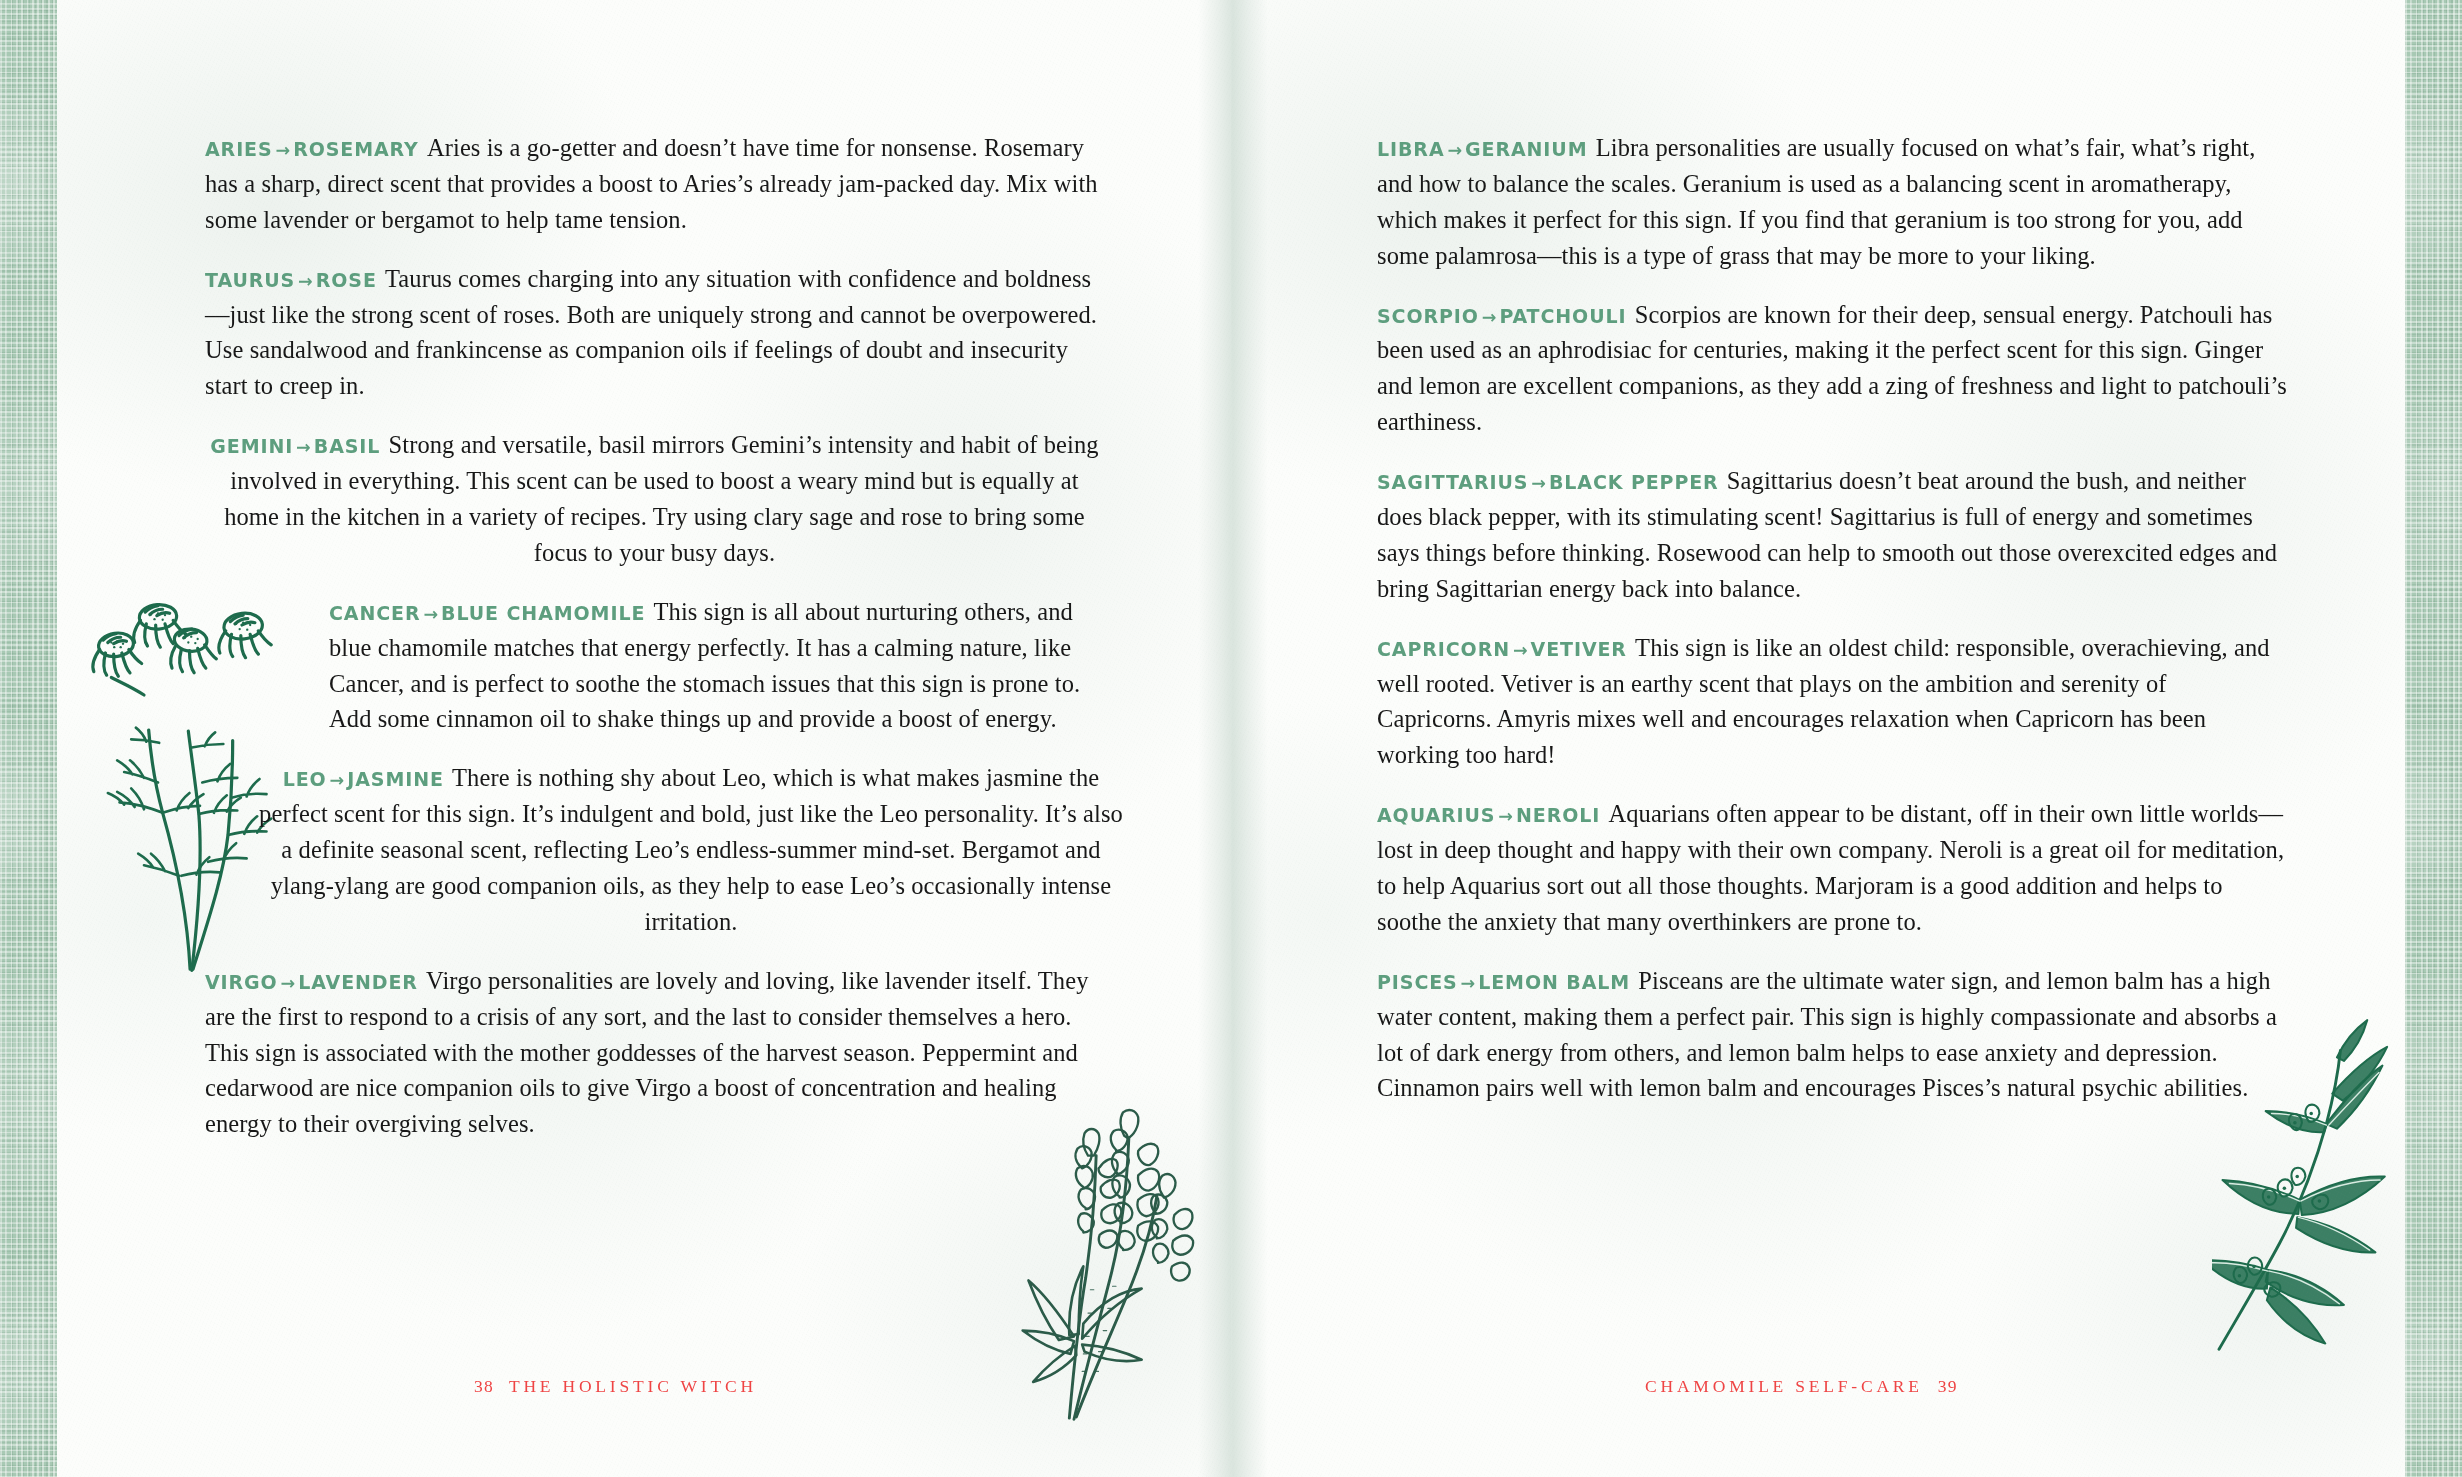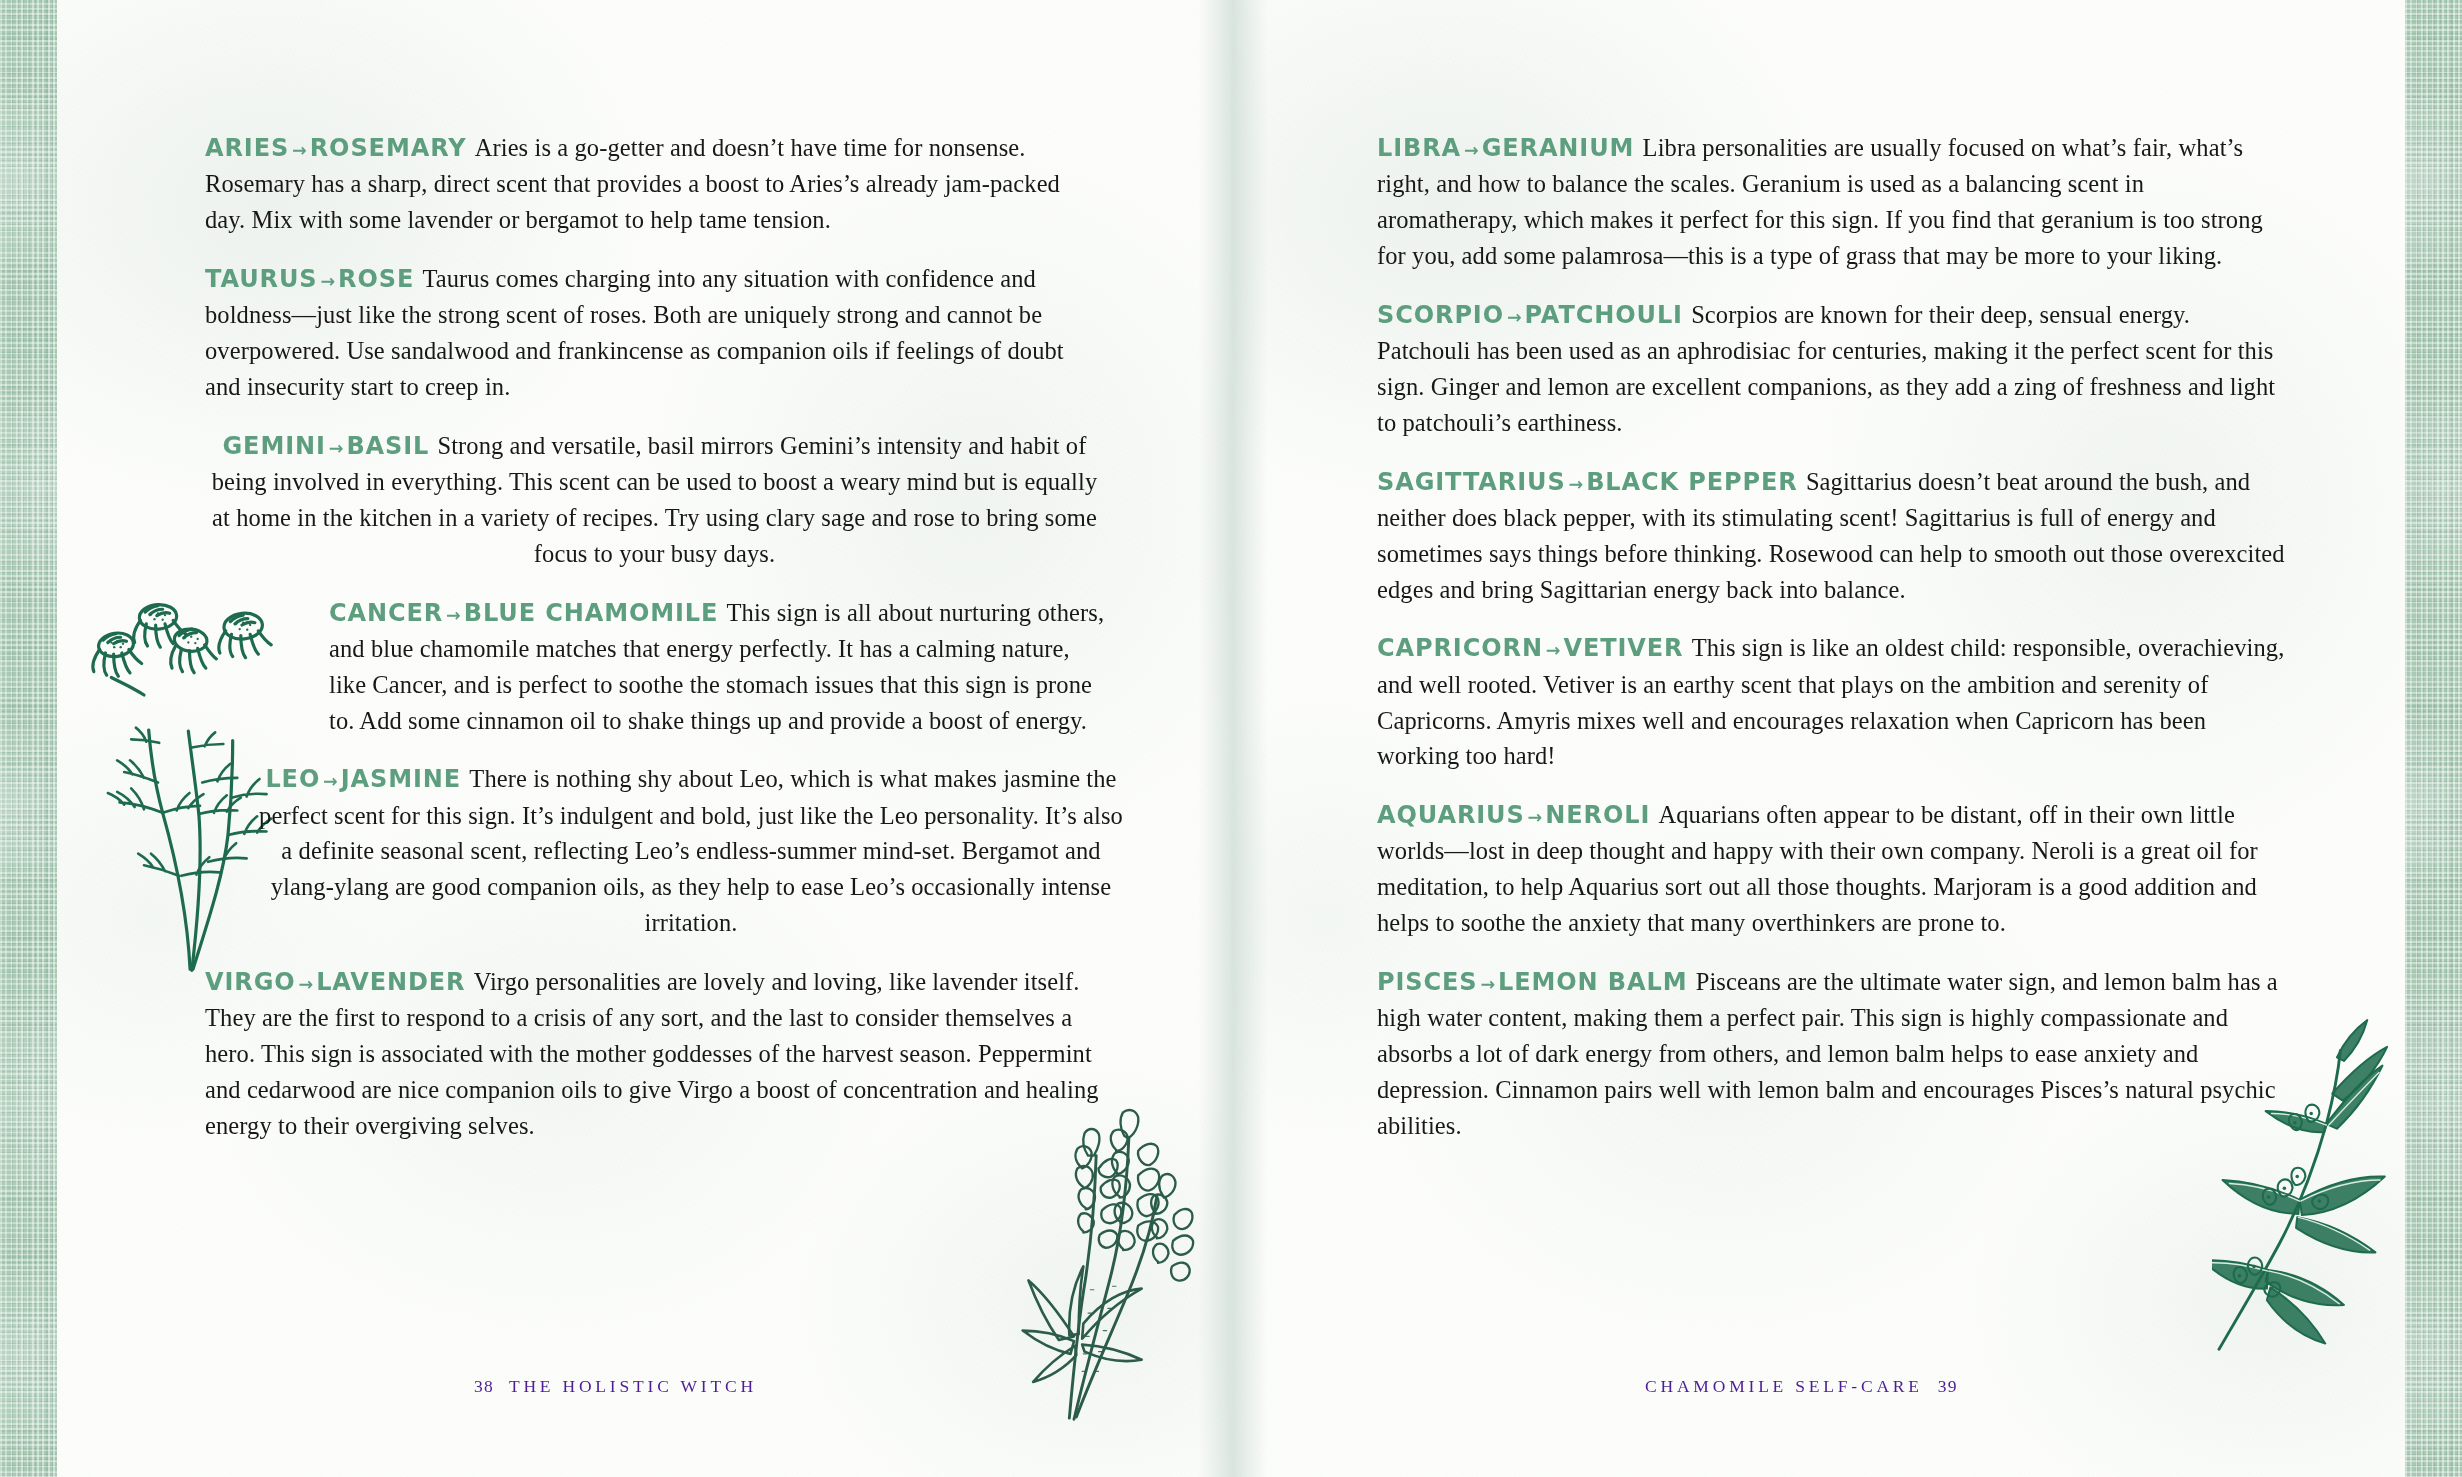--- a/index.html
+++ b/index.html
@@ -114,21 +114,21 @@
     line-height: 1.465;
     letter-spacing: 0.1px;
     text-align: left;
     color: #171717;
   }
   .entry:last-child { margin-bottom: 7px; }
 
   .sign-label {
     font-family: "DejaVu Sans", "Liberation Sans", sans-serif;
     font-weight: 700;
-    font-size: 24px;
+    font-size: 19px;
     letter-spacing: 0.9px;
     color: #5d9e7e;
     text-transform: uppercase;
     white-space: nowrap;
   }
   .sign-arrow {
     font-family: "DejaVu Sans", "Liberation Sans", sans-serif;
     font-weight: 700;
     font-size: 17.5px;
     color: #5d9e7e;
@@ -146,21 +146,21 @@
   }
   .entry.indent-gemini { text-align: center; }
 
   
   .folio {
     position: absolute;
     z-index: 5;
     font-family: "Liberation Serif", "DejaVu Serif", serif;
     font-size: 17.5px;
     letter-spacing: 3.8px;
-    color: #4c1d95;
+    color: #ef4444;
     white-space: nowrap;
   }
   .folio-left  { left: 474px;  top: 1376px; }
   .folio-right { left: 1645px; top: 1376px; }
   .folio-num { letter-spacing: 1.2px; }
   .folio-gap-l { display: inline-block; width: 15px; }
   .folio-gap-r { display: inline-block; width: 15px; }
 
   
   .botanical {

